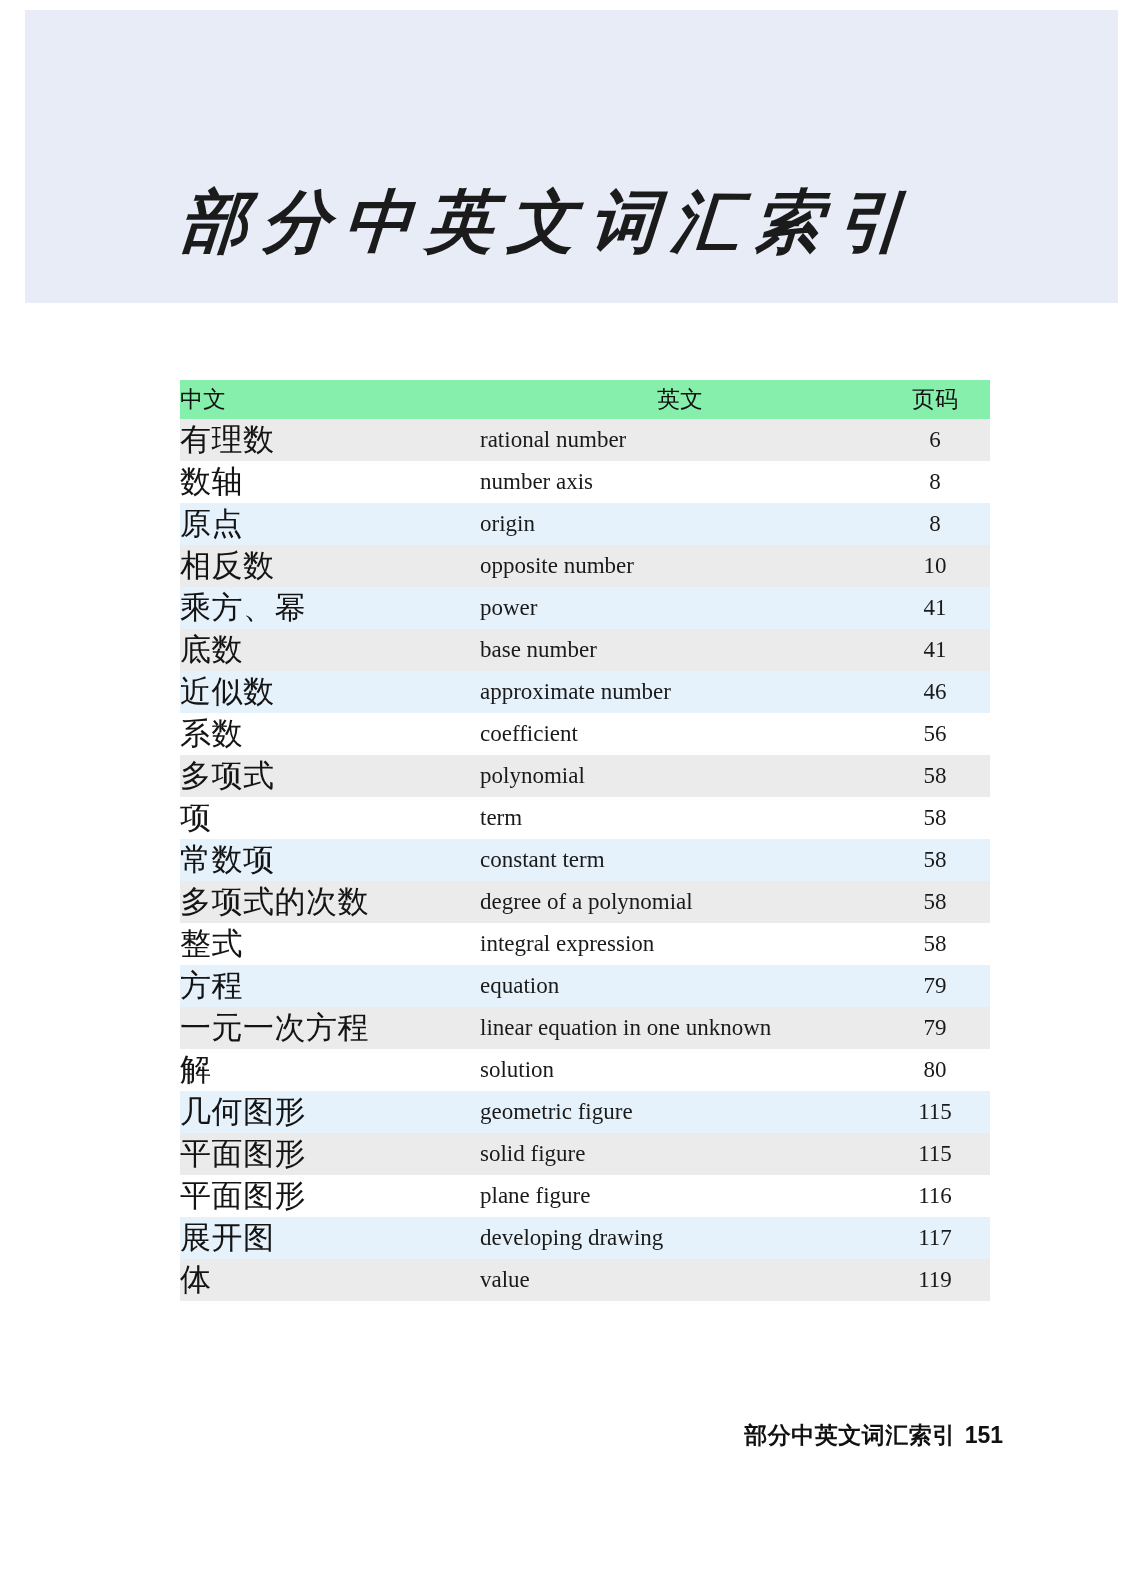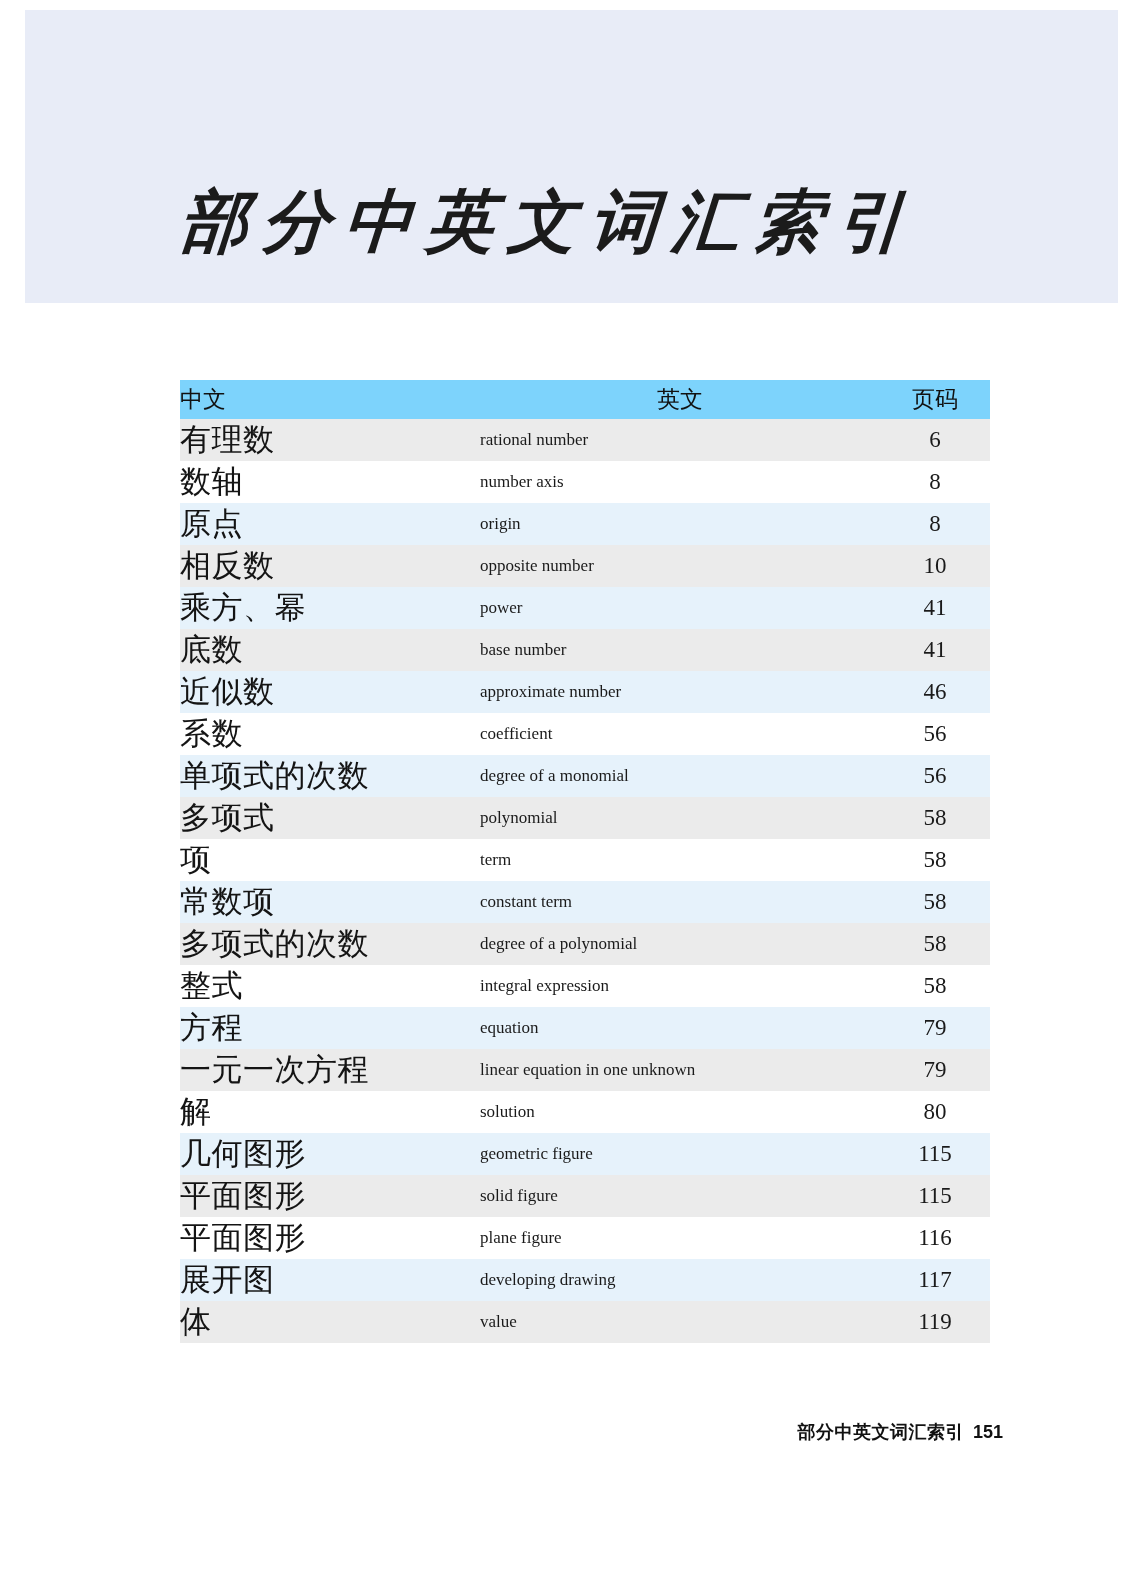--- a/index.html
+++ b/index.html
@@ -57,21 +57,21 @@
 
   .index-table th,
   .index-table td {
     height: 38.5px;
     padding: 0;
     vertical-align: middle;
     font-weight: normal;
   }
 
   
-  .index-table thead tr { background: #7dd3fc; }
+  .index-table thead tr { background: #86efac; }
 
   .th-cn, .th-en, .th-pg {
     font-family: "Liberation Sans", "DejaVu Sans", sans-serif;
     font-size: 23px;
     font-weight: bold;
     color: #111111;
   }
   .th-cn { text-align: left;   padding-left: 28px; }
   .th-en { text-align: center; padding-right: 60px; }
   .th-pg { text-align: center; }
@@ -87,39 +87,39 @@
     font-family: "Liberation Sans", "DejaVu Sans", sans-serif;
     font-size: 31px;
     color: #141414;
     letter-spacing: 0.5px;
   }
 
   .cell-en {
     text-align: left;
     padding-left: 120px;
     font-family: "Liberation Serif", "DejaVu Serif", serif;
-    font-size: 17px;
+    font-size: 23px;
     color: #1a1a1a;
   }
 
   .cell-pg {
     text-align: center;
     font-family: "Liberation Serif", "DejaVu Serif", serif;
     font-size: 23px;
     color: #1a1a1a;
     padding-right: 10px;
   }
 
   
   .page-footer {
     position: absolute;
     right: 122px;
     top: 1420px;
     font-family: "Liberation Sans", "DejaVu Sans", sans-serif;
-    font-size: 18px;
+    font-size: 23px;
     font-weight: bold;
     color: #111111;
     white-space: nowrap;
   }
   .footer-label { letter-spacing: 0.5px; }
   .footer-page  { margin-left: 9px; }
 </style>
 </head>
 <body>
 
@@ -174,25 +174,20 @@
       <tr class="stripe-blue">
         <td class="cell-cn">近似数</td>
         <td class="cell-en">approximate number</td>
         <td class="cell-pg">46</td>
       </tr>
       <tr class="stripe-white">
         <td class="cell-cn">系数</td>
         <td class="cell-en">coefficient</td>
         <td class="cell-pg">56</td>
       </tr>
-      <tr class="stripe-blue">
-        <td class="cell-cn">单项式的次数</td>
-        <td class="cell-en">degree of a monomial</td>
-        <td class="cell-pg">56</td>
-      </tr>
       <tr class="stripe-gray">
         <td class="cell-cn">多项式</td>
         <td class="cell-en">polynomial</td>
         <td class="cell-pg">58</td>
       </tr>
       <tr class="stripe-white">
         <td class="cell-cn">项</td>
         <td class="cell-en">term</td>
         <td class="cell-pg">58</td>
       </tr>

